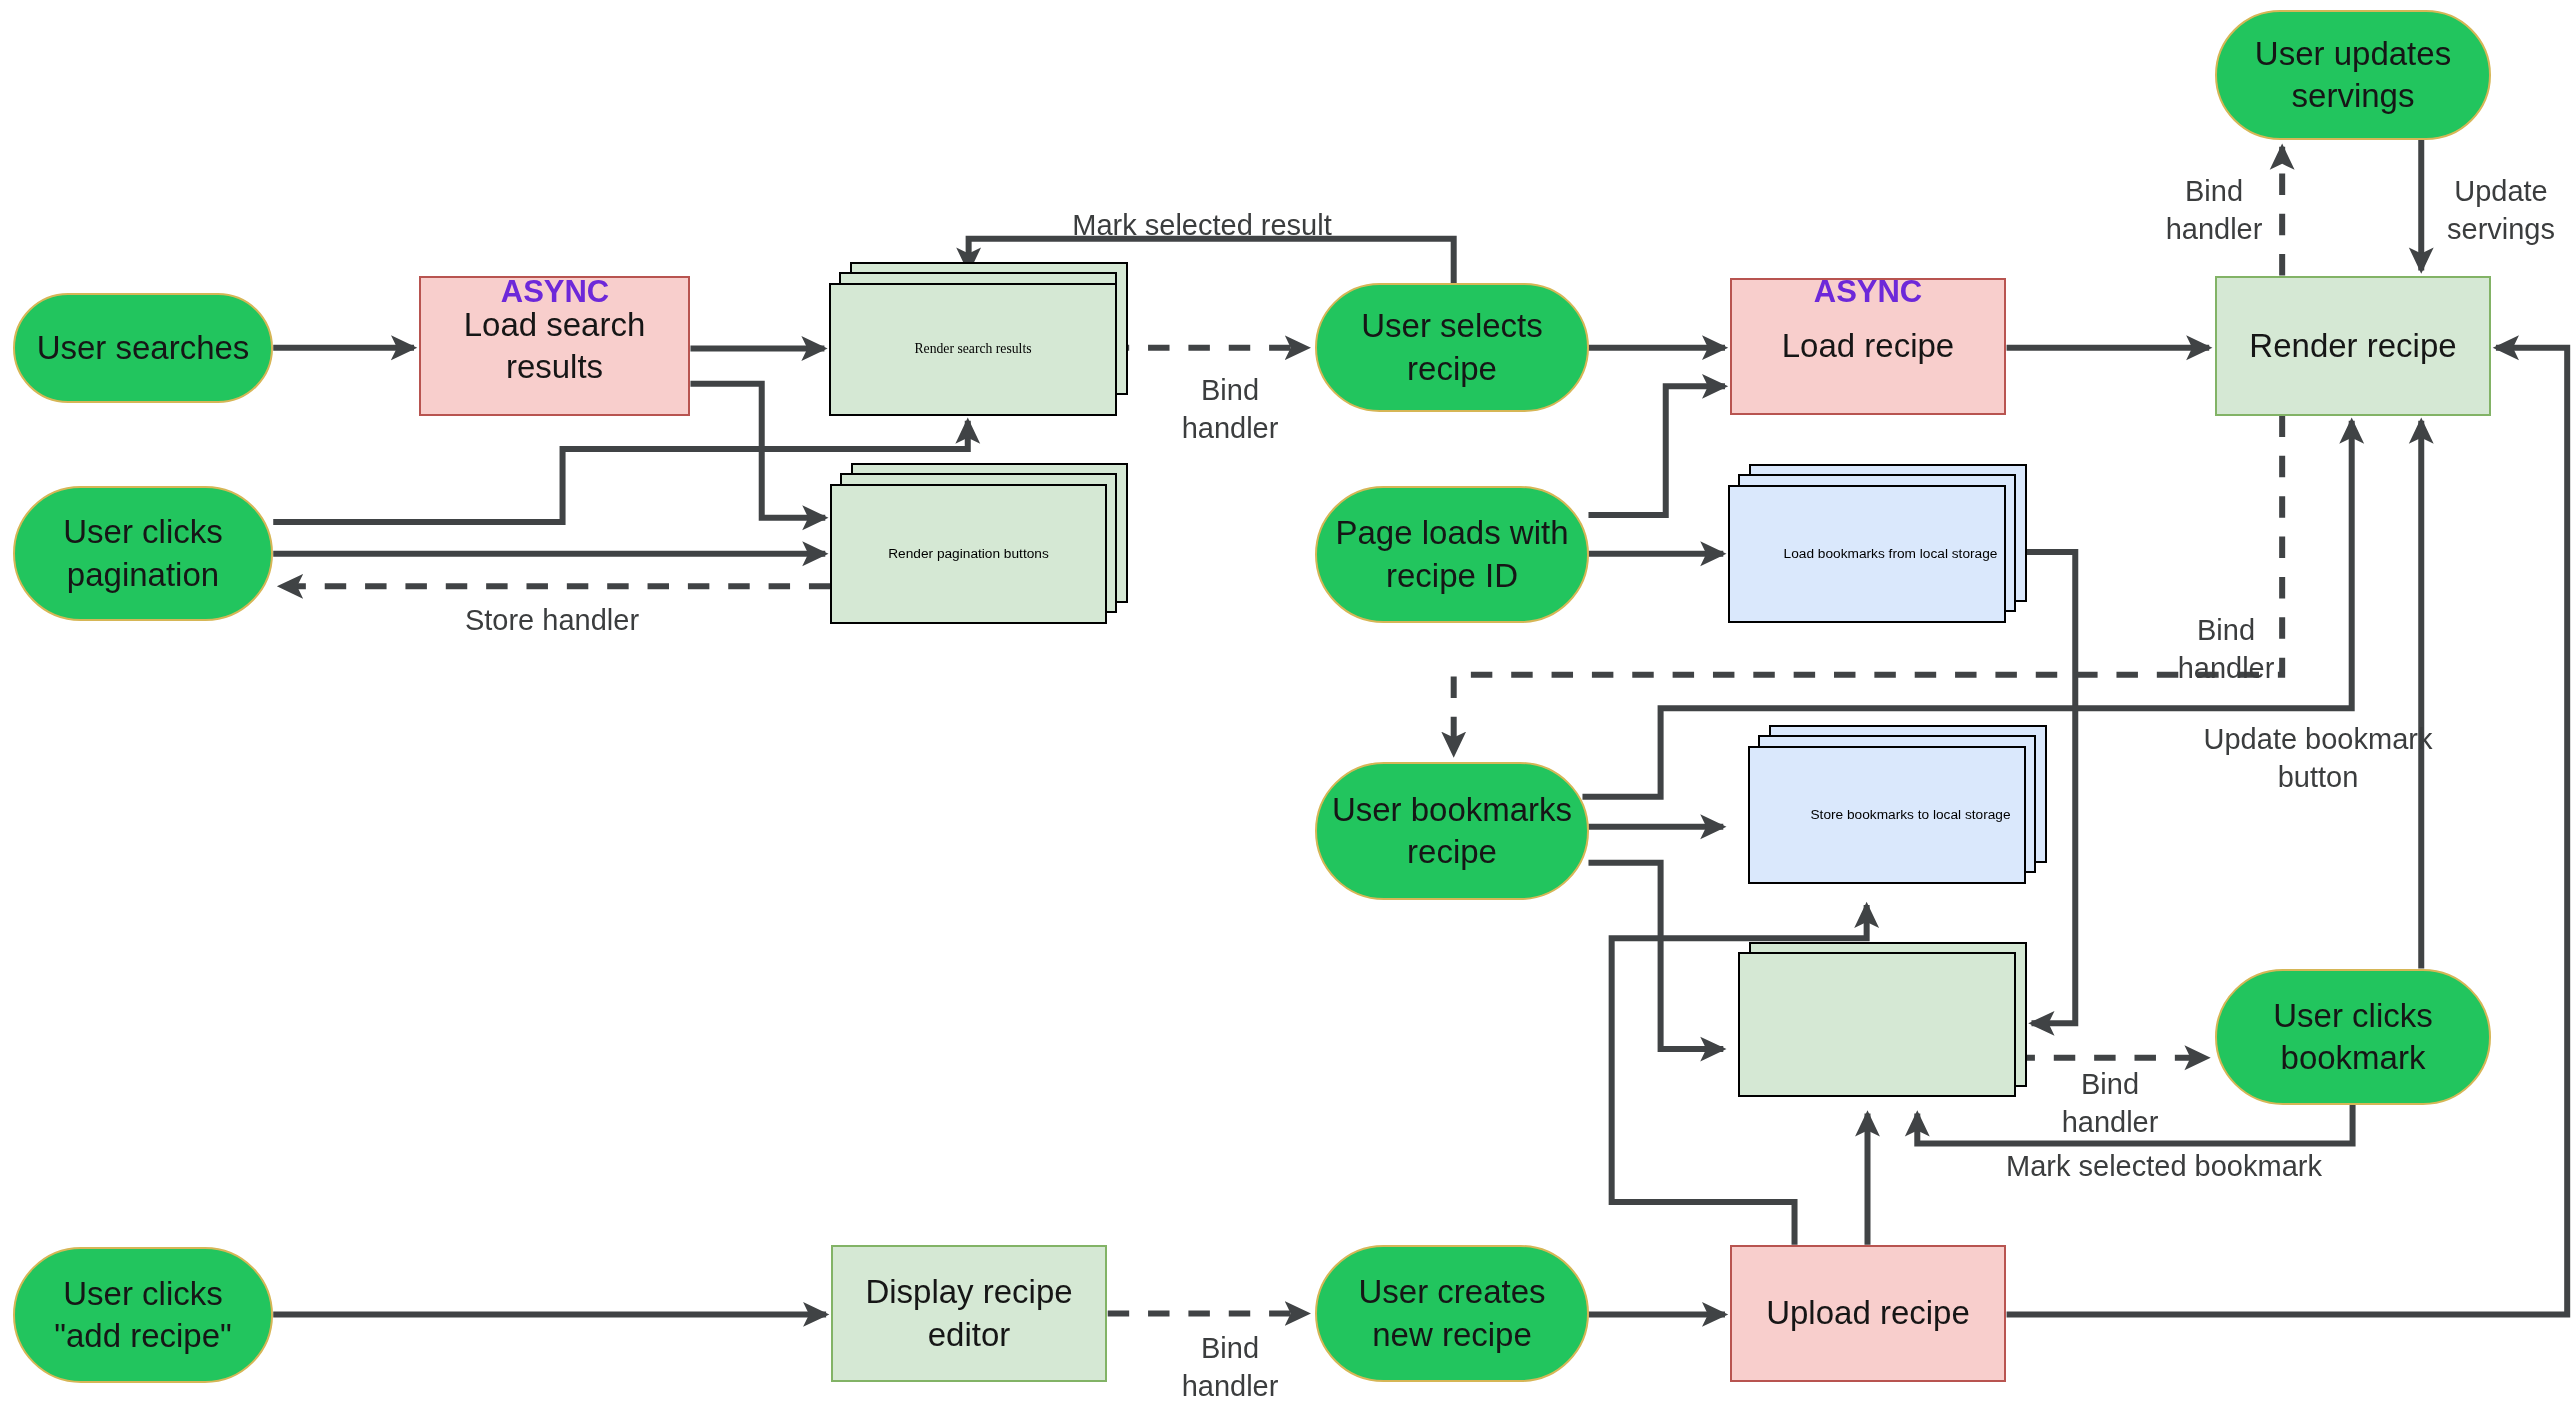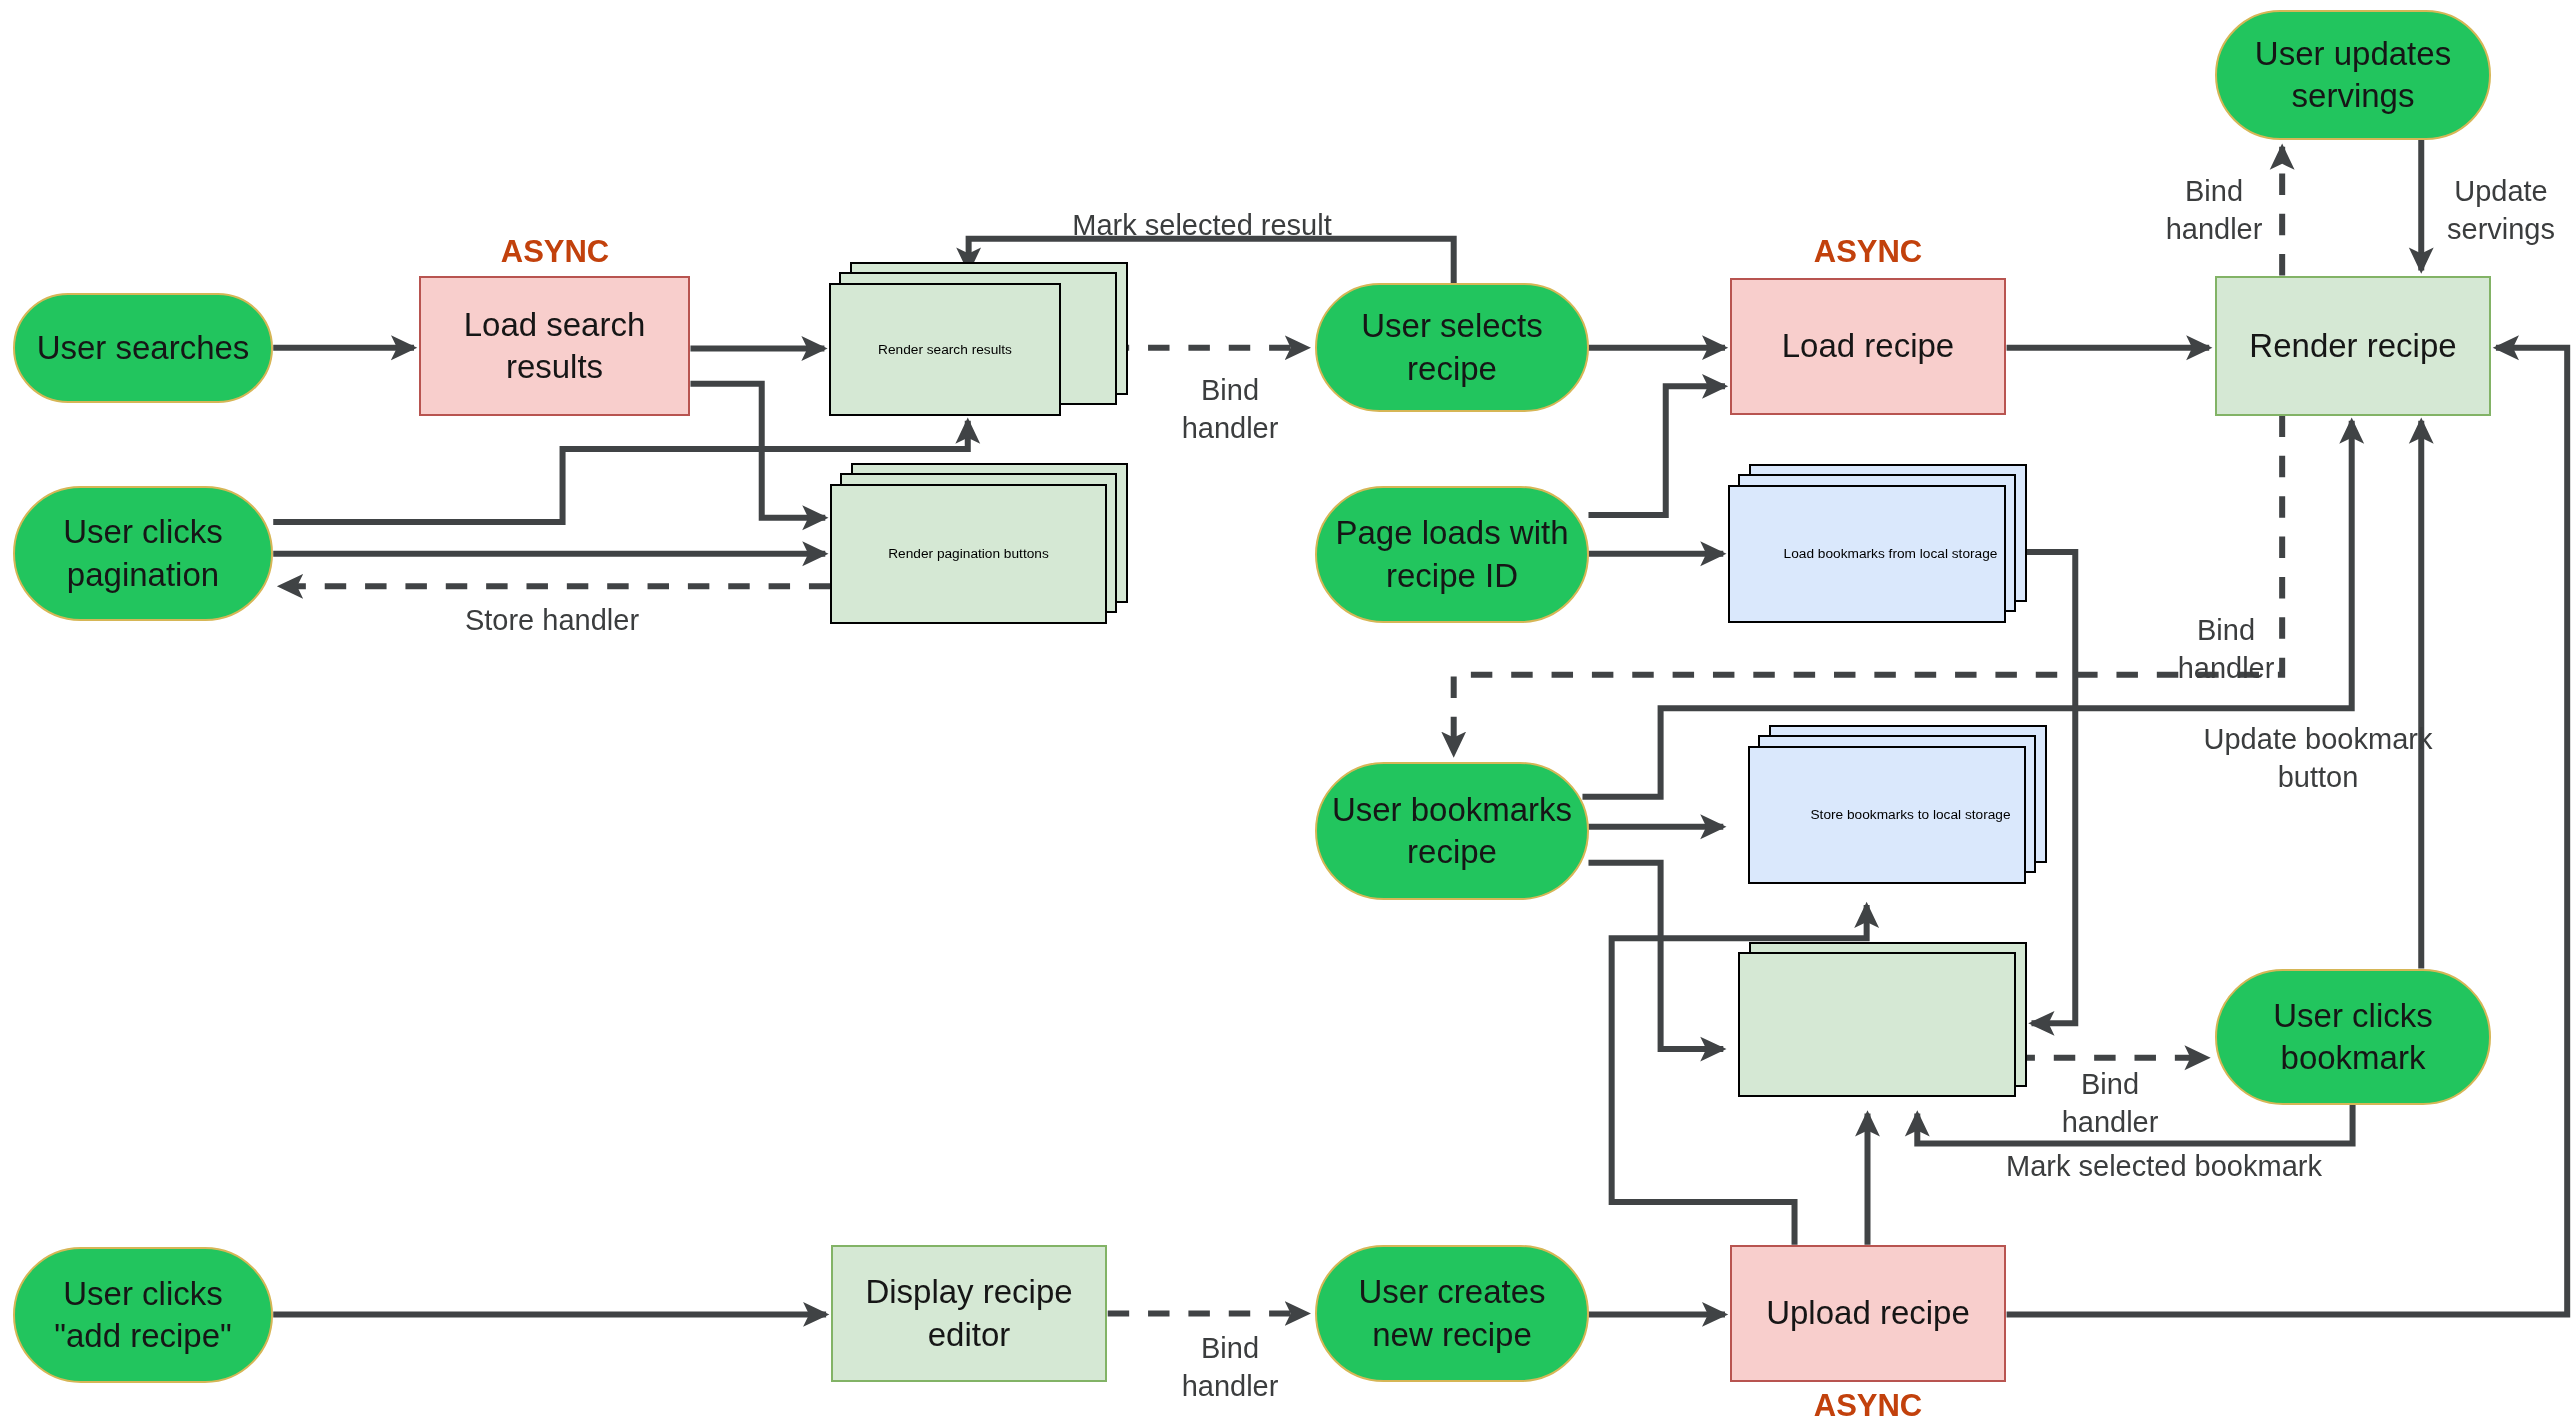--- a/index.html
+++ b/index.html
@@ -16,21 +16,21 @@
   .fill-yellow{background:#22c55e;border-color:#D6B656;}
   .fill-red{background:#F8CECC;border-color:#B85450;}
   .fill-green{background:#D5E8D4;border-color:#82B366;}
   .fill-blue{background:#DAE8FC;border-color:#6C8EBF;padding-left:47px;}
   .stack{position:absolute;}
   .stack .layer{position:absolute;border:2.6px solid;box-sizing:border-box;}
   .stack .front{display:flex;align-items:center;justify-content:center;text-align:center;}
   .edge-label{position:absolute;text-align:center;font-size:29px;line-height:38px;
     color:#3B3D3E;white-space:nowrap;transform:translateX(-50%);}
   .async-label{position:absolute;text-align:center;font-size:31px;font-weight:bold;
-    color:#c2410c;white-space:nowrap;transform:translateX(-50%);}
+    color:#6d28d9;white-space:nowrap;transform:translateX(-50%);margin-top:40px;}
 </style>
 </head>
 <body>
 
 <div id="canvas">
   <svg id="edge-svg" xmlns="http://www.w3.org/2000/svg" viewBox="0 0 3000 1661" width="2576" height="1426">
     <defs>
       <marker id="arrow" viewBox="0 0 12 12" refX="10" refY="6" markerWidth="4.6" markerHeight="4.6" orient="auto-start-reverse" markerUnits="strokeWidth">
         <path d="M0,0.6 L11.4,6 L0,11.4 L2.6,6 Z" fill="#404345"></path>
       </marker>
@@ -69,21 +69,21 @@
   <div id="node-layer">
       <div class="node stadium fill-yellow" style="left: 13px; top: 293px; width: 260px; height: 110px;">
         <span class="lbl">User searches</span>
       </div>
       <div class="node box fill-red" style="left: 419px; top: 276px; width: 271px; height: 140px;">
         <span class="lbl">Load search results</span>
       </div>
       <div class="stack" style="left: 829px; top: 262px; width: 299px; height: 154px; position: absolute;">
         <div class="layer fill-green" style="left: 20.6px; top: 0px; width: 278px; height: 133px;"></div>
         <div class="layer fill-green" style="left: 10.3px; top: 10.3px; width: 278px; height: 133px;"></div>
-        <div class="layer fill-green front" style="left: 0px; top: 20.6px; width: 232px; height: 133px;">
+        <div class="layer fill-green front" style="left: 0px; top: 20.6px; width: 288px; height: 133px; font-family: Liberation Serif, serif;">
           <span class="lbl">Render search results</span>
         </div>
       </div>
       <div class="node stadium fill-yellow" style="left: 1315px; top: 283px; width: 274px; height: 129px;">
         <span class="lbl">User selects recipe</span>
       </div>
       <div class="node box fill-red" style="left: 1730px; top: 278px; width: 276px; height: 137px;">
         <span class="lbl">Load recipe</span>
       </div>
       <div class="node box fill-green" style="left: 2215px; top: 276px; width: 276px; height: 140px;">

